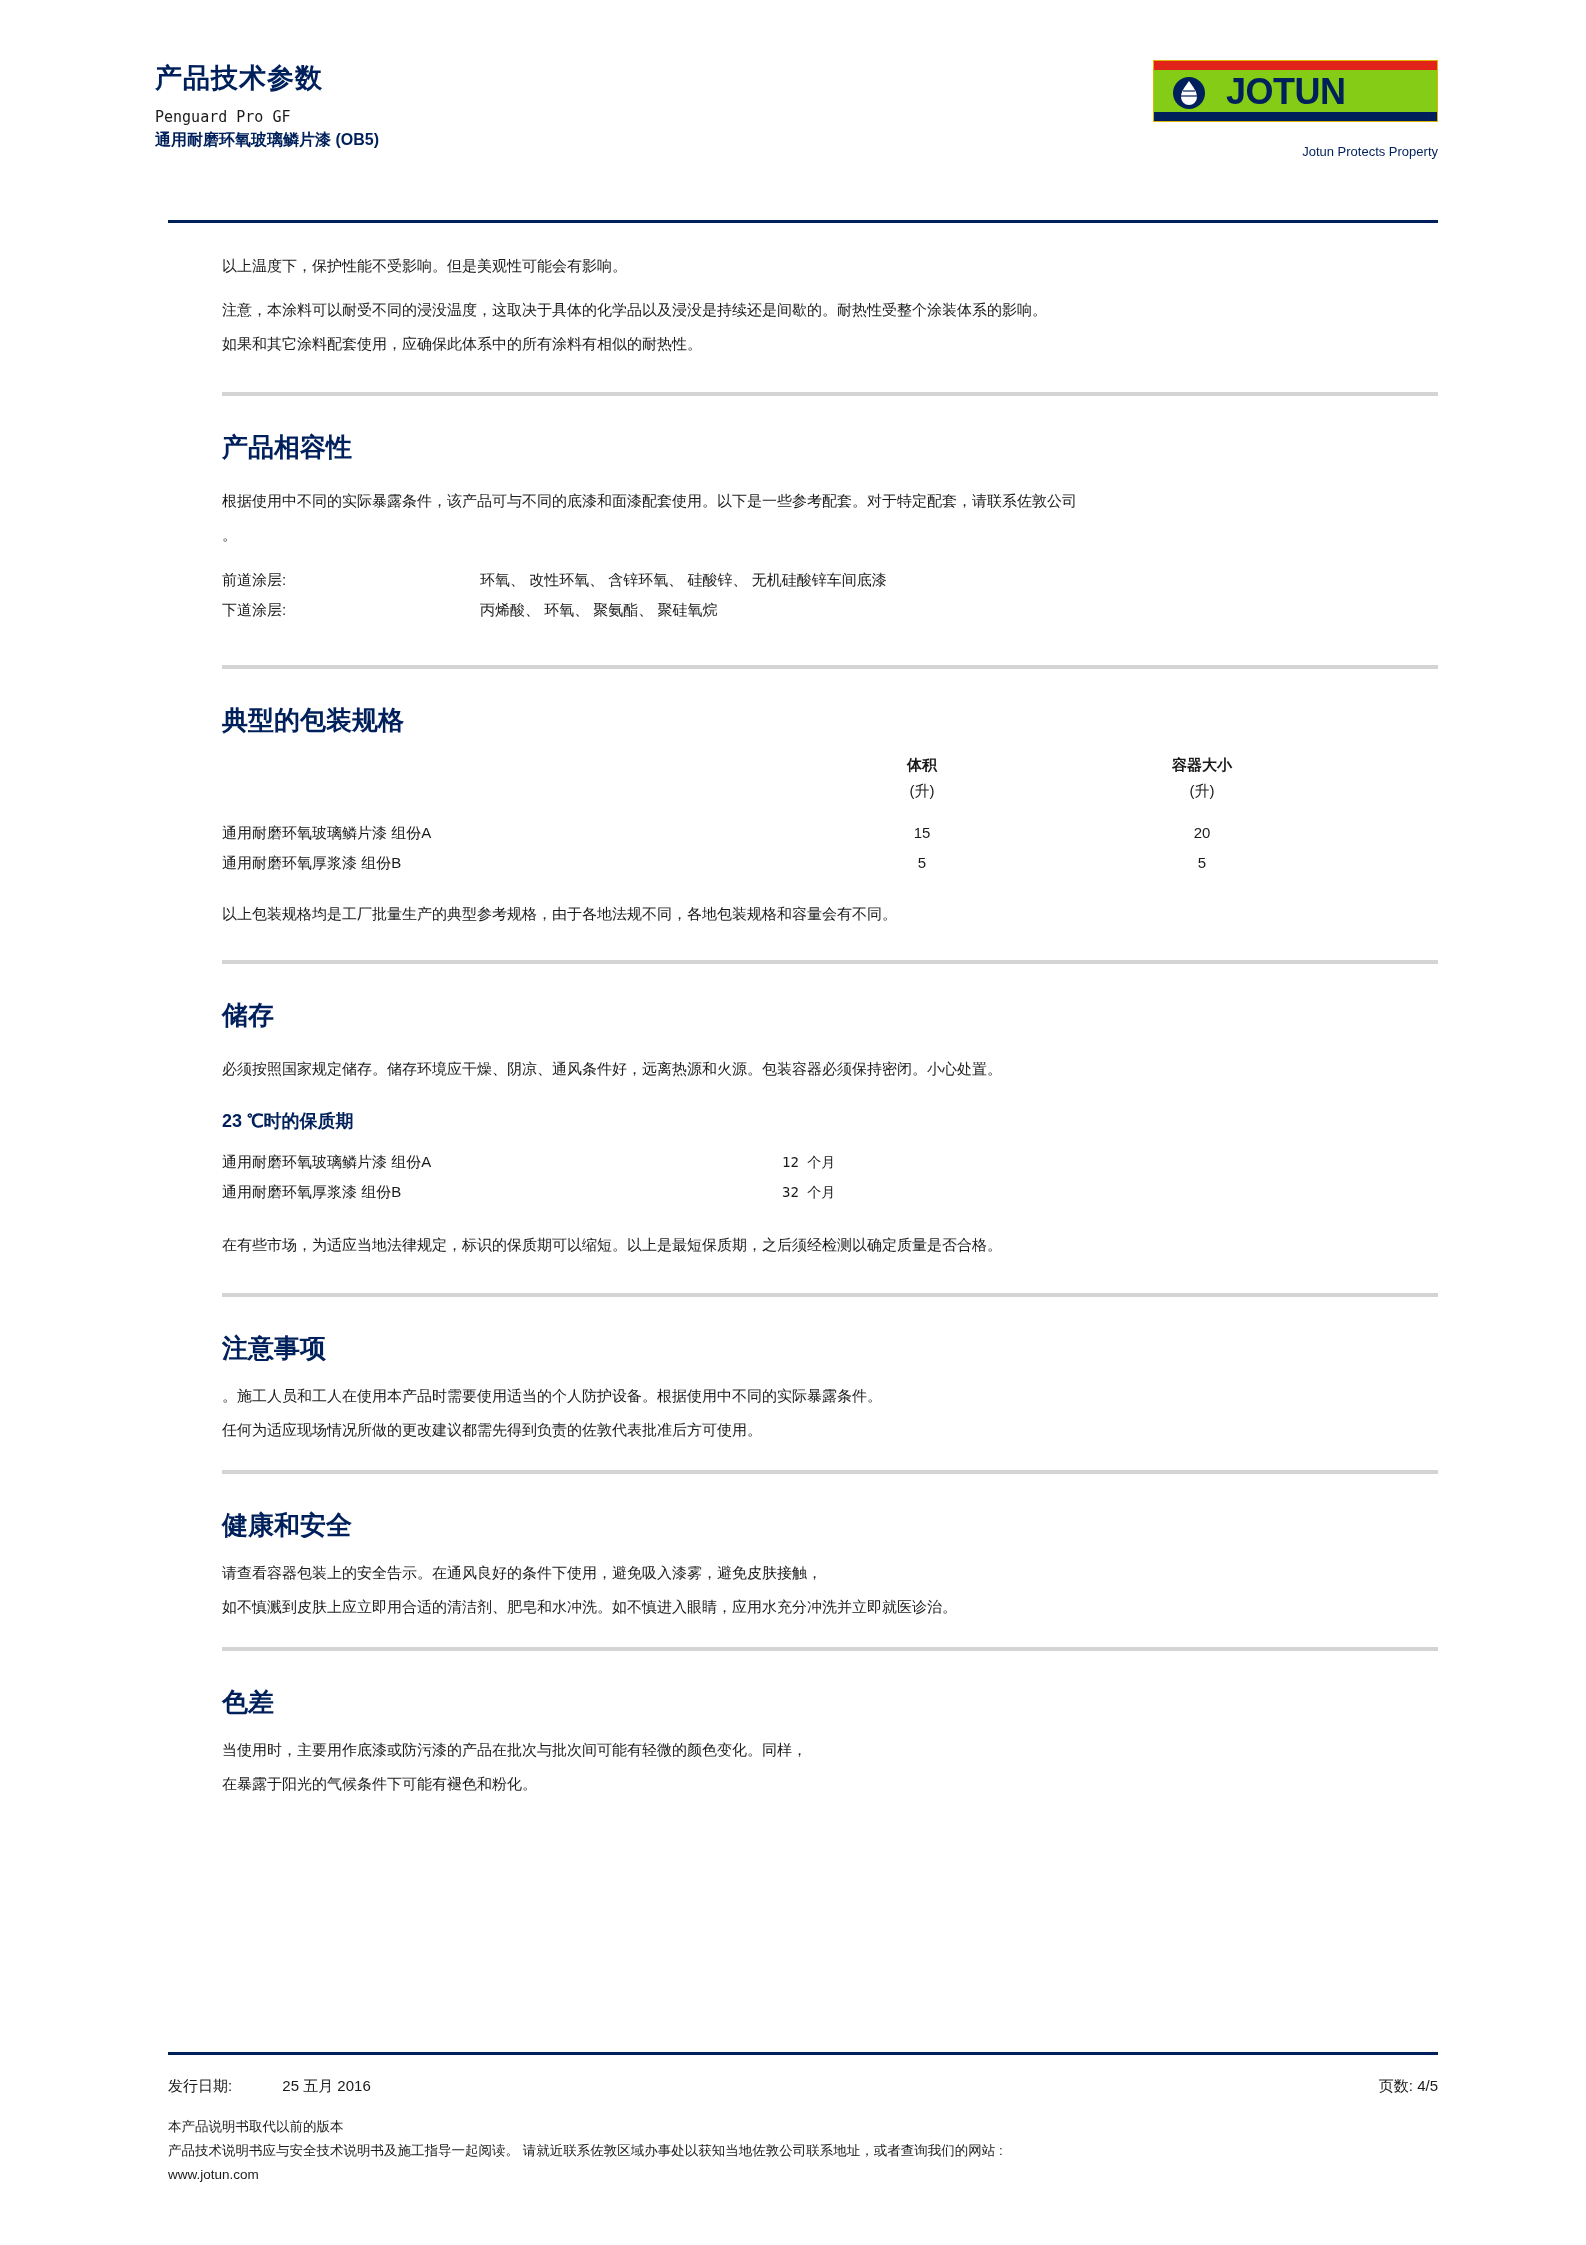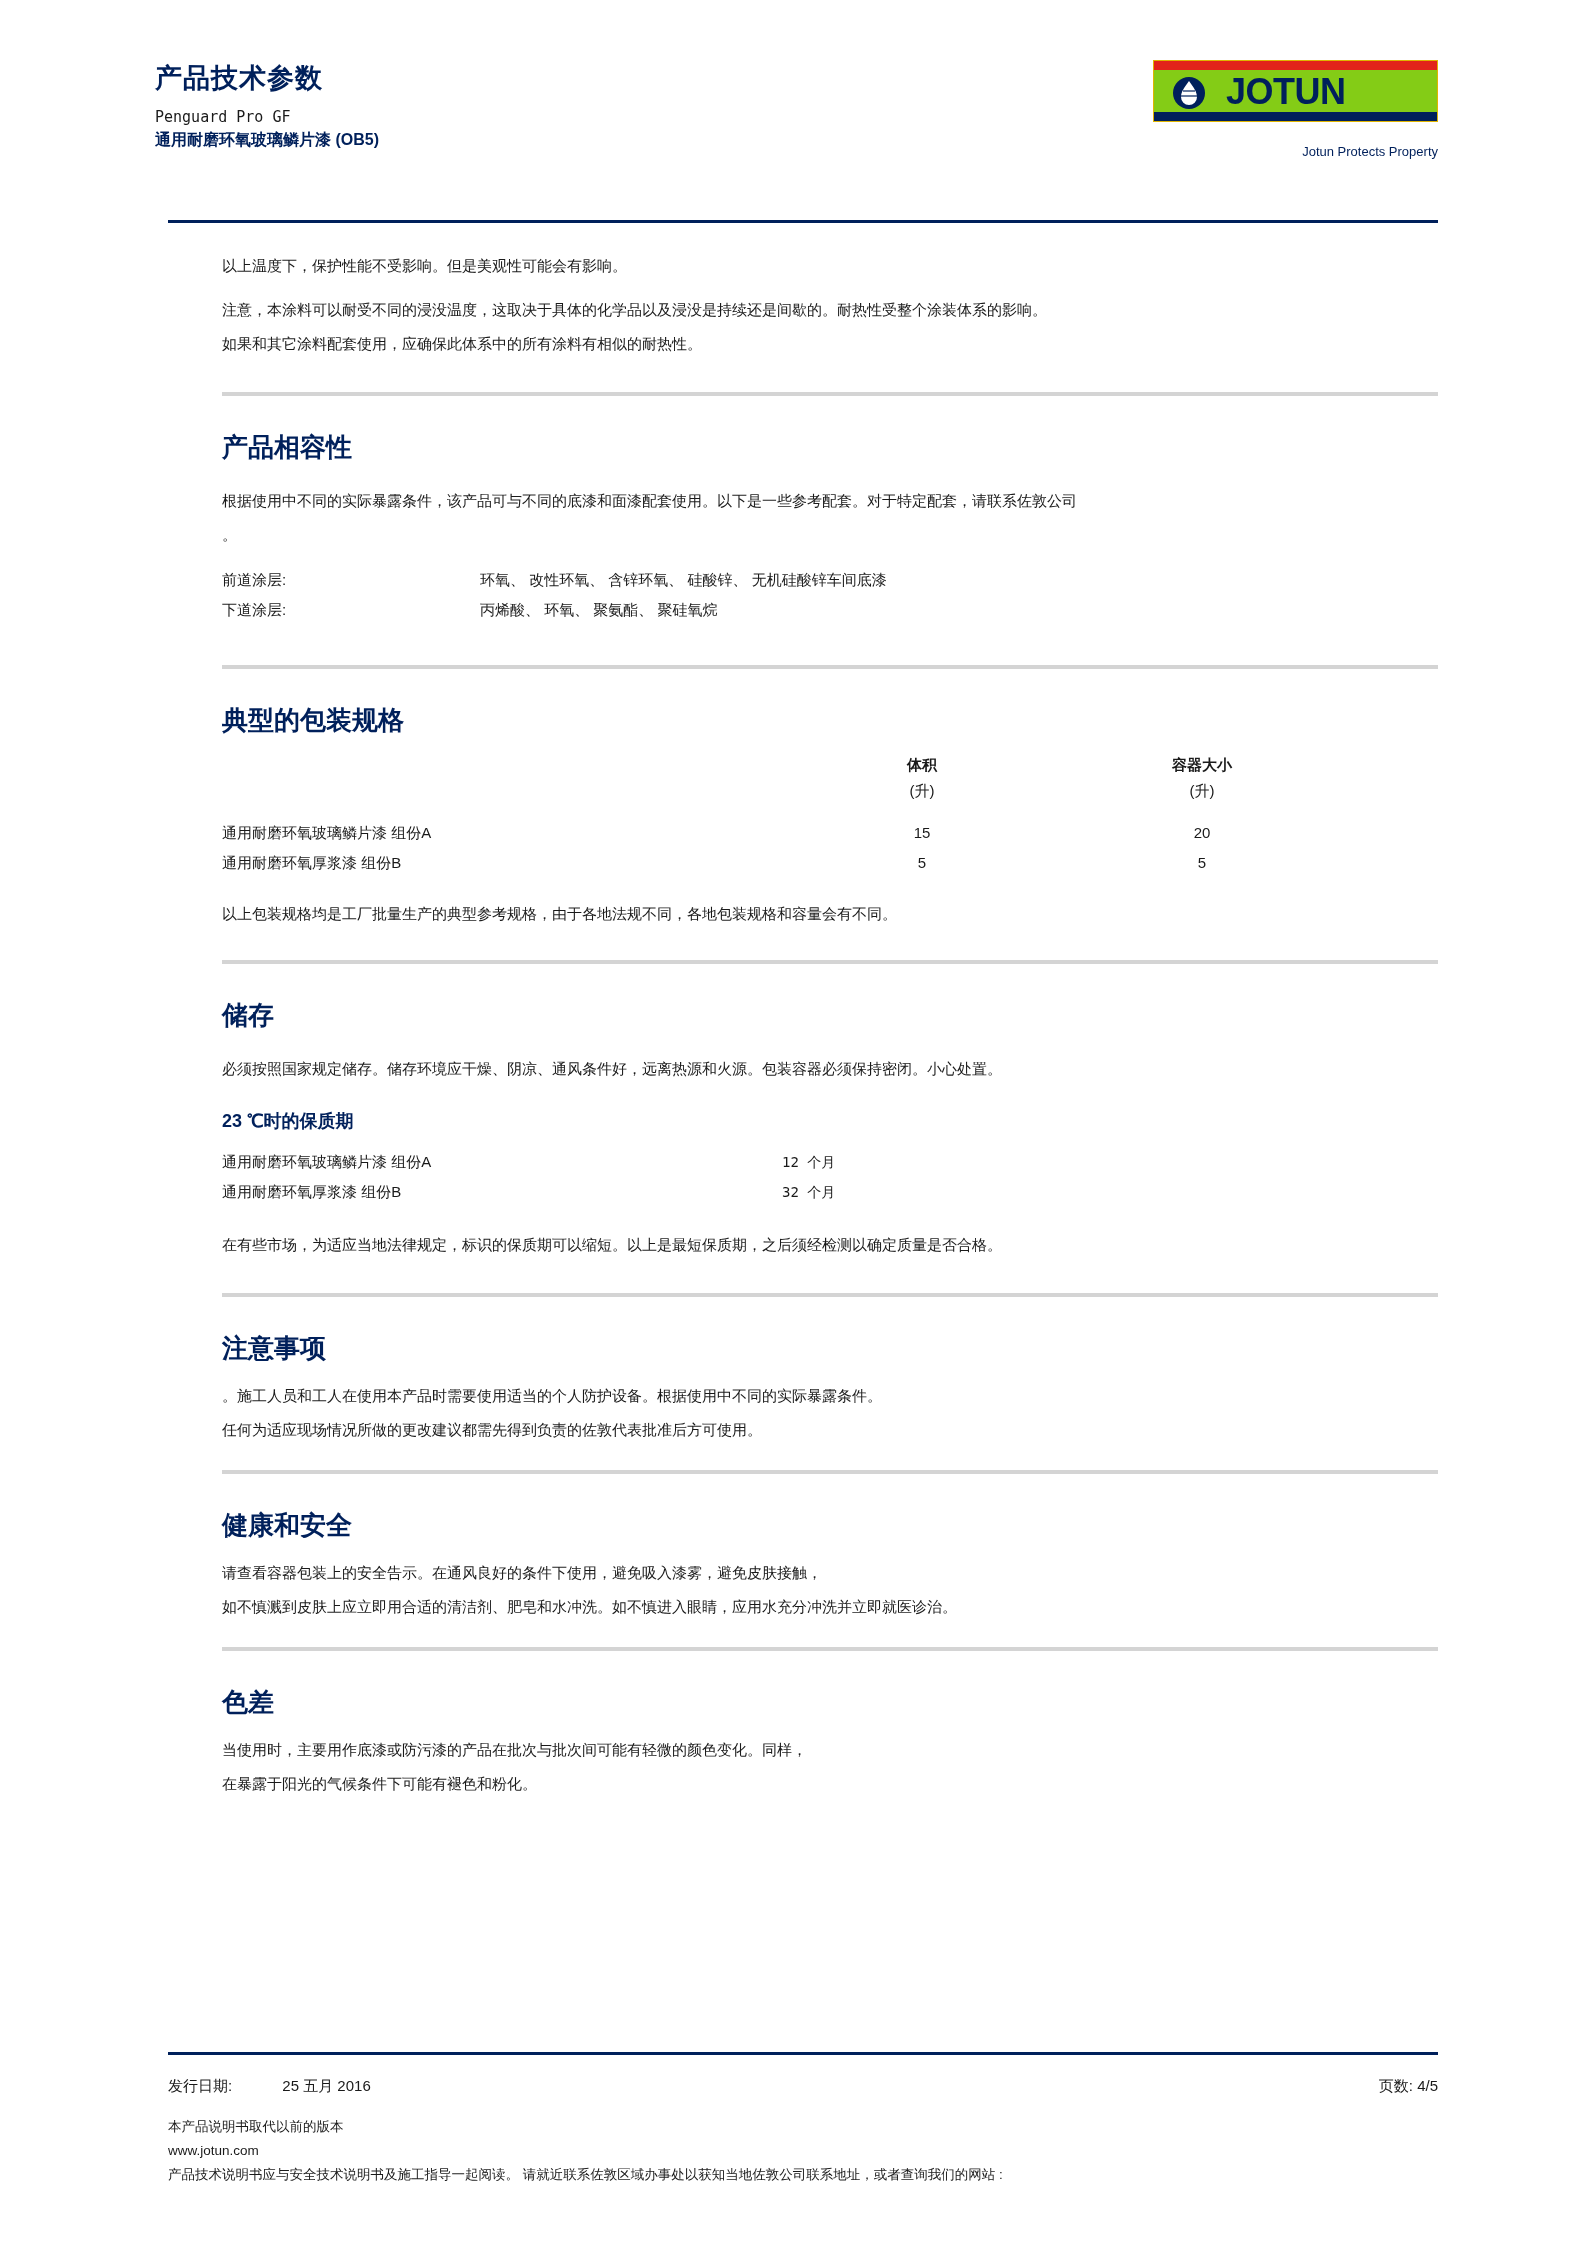--- a/index.html
+++ b/index.html
@@ -343,17 +343,17 @@
   <div class="footer">
     <div class="footer-rule"></div>
     <div class="footer-line1">
       <div class="footer-date">
         <span>发行日期:</span>
         <span style="margin-left:38px;">25 五月 2016</span>
       </div>
       <div>页数: 4/5</div>
     </div>
     <div class="footer-small">本产品说明书取代以前的版本</div>
+    <div class="footer-small">产品技术说明书应与安全技术说明书及施工指导一起阅读。 请就近联系佐敦区域办事处以获知当地佐敦公司联系地址，或者查询我们的网站 :</div>
     <div class="footer-small">www.jotun.com</div>
-    <div class="footer-small">产品技术说明书应与安全技术说明书及施工指导一起阅读。 请就近联系佐敦区域办事处以获知当地佐敦公司联系地址，或者查询我们的网站 :</div>
   </div>
 
 </div>
 
 </body></html>

